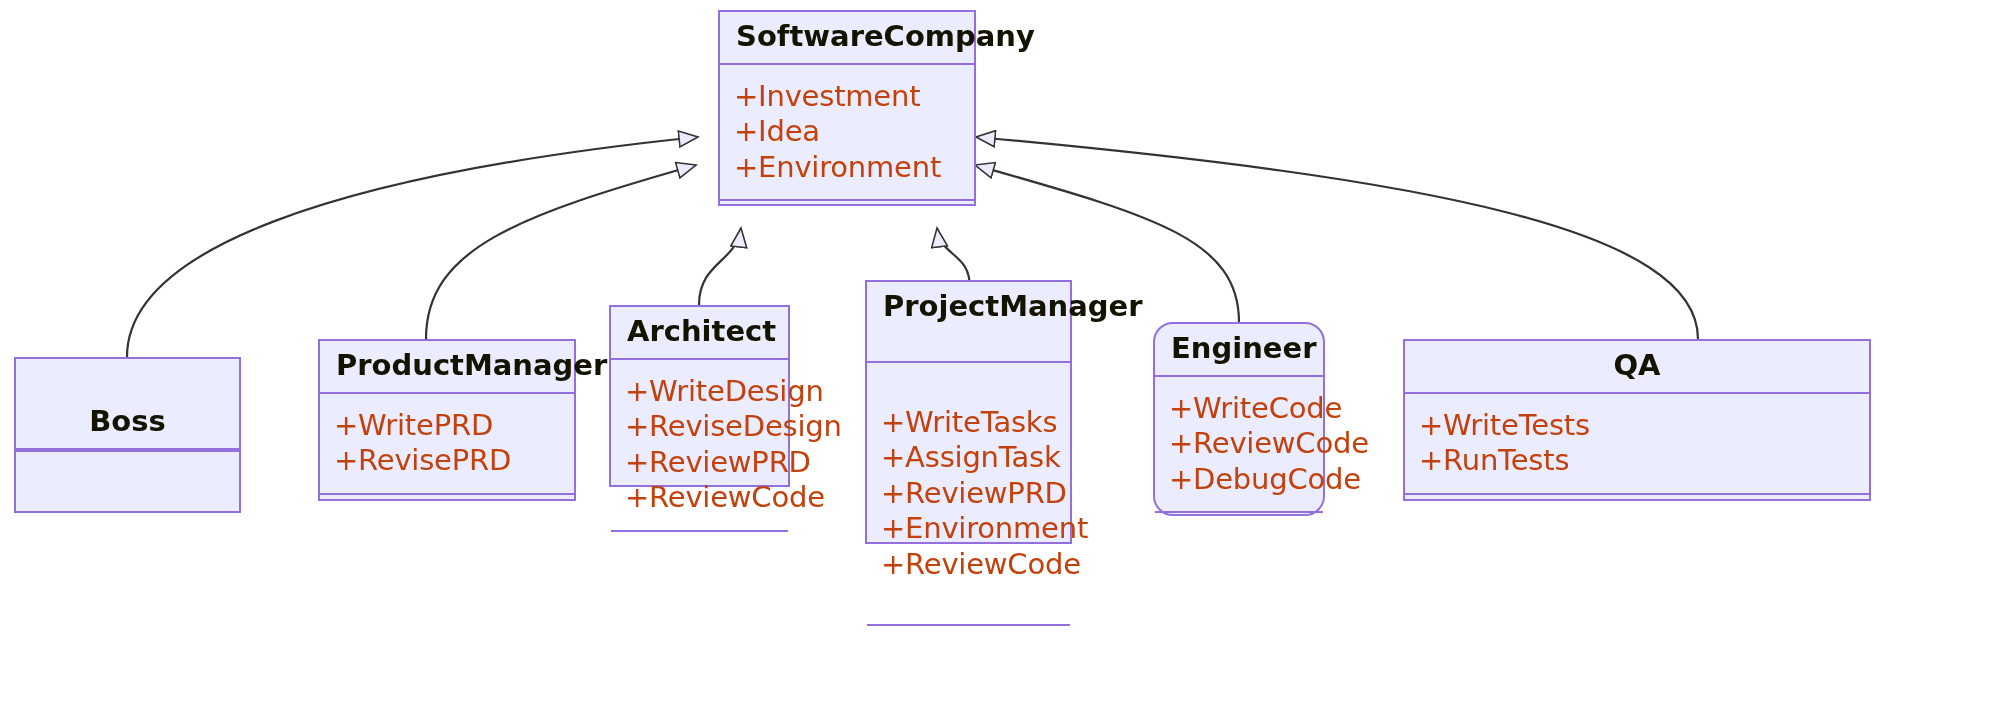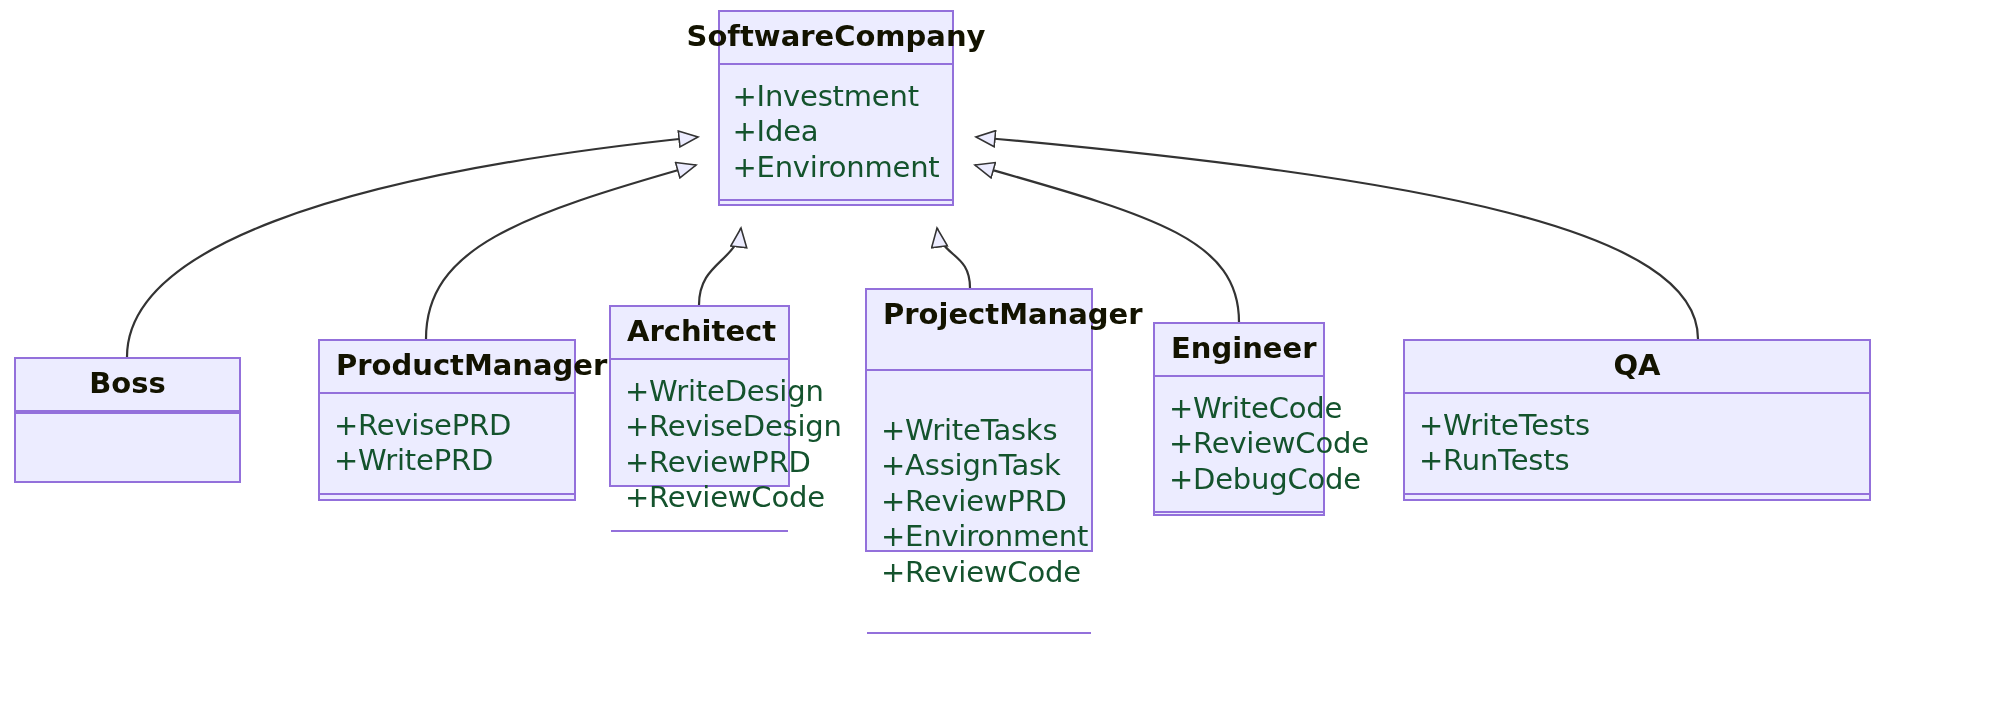--- a/index.html
+++ b/index.html
@@ -49,21 +49,21 @@
     border-top: 2px solid #9370DB;
     width: 100%;
   }
   .members {
     padding: 14px 14px 14px 14px;
     display: flex;
     flex-direction: column;
   }
   .member {
     font-size: 29px;
-    color: #14532d;
+    color: #c2410c;
     line-height: 1.22;
     white-space: nowrap;
     letter-spacing: -0.2px;
   }
   .methods {
     height: 22px;
   }
 </style>
 </head>
 <body>
@@ -83,78 +83,78 @@
 
     <path d="M 699,305 C 699,262 737,262 741,228" fill="none" stroke="#333333" stroke-width="2.2" marker-end="url(#hollowTri)"></path>
 
     <path d="M 970,288 C 970,252 941,258 937,228" fill="none" stroke="#333333" stroke-width="2.2" marker-end="url(#hollowTri)"></path>
 
     <path d="M 1239,322 C 1239,238 1150,215 975,165" fill="none" stroke="#333333" stroke-width="2.2" marker-end="url(#hollowTri)"></path>
 
     <path d="M 1698,339 C 1698,230 1430,178 976,137" fill="none" stroke="#333333" stroke-width="2.2" marker-end="url(#hollowTri)"></path>
   </svg>
 
-  <div class="uml-class" style="left:718px; top:10px; width:236px; height:196px;align-items:center;">
+  <div class="uml-class" style="left:718px; top:10px; width:258px; height:196px;">
     <div class="class-title">SoftwareCompany</div>
     <div class="divider"></div>
     <div class="members">
       <div class="member">+Investment</div>
       <div class="member">+Idea</div>
       <div class="member">+Environment</div>
     </div>
     <div class="divider"></div>
     <div class="methods"></div>
   </div>
 
-  <div class="uml-class" style="left:14px; top:357px; width:227px; height:126px;">
+  <div class="uml-class" style="left:14px; top:357px; width:227px; height:156px;justify-content:center;">
     <div class="class-title">Boss</div>
     <div class="divider"></div>
     <div class="divider"></div>
     <div class="methods"></div>
   </div>
 
   <div class="uml-class" style="left:318px; top:339px; width:258px; height:162px;">
     <div class="class-title">ProductManager</div>
     <div class="divider"></div>
     <div class="members">
+      <div class="member">+WritePRD</div>
       <div class="member">+RevisePRD</div>
-      <div class="member">+WritePRD</div>
     </div>
     <div class="divider"></div>
     <div class="methods"></div>
   </div>
 
   <div class="uml-class" style="left:609px; top:305px; width:181px; height:182px;">
     <div class="class-title">Architect</div>
     <div class="divider"></div>
     <div class="members">
       <div class="member">+WriteDesign</div>
       <div class="member">+ReviseDesign</div>
       <div class="member">+ReviewPRD</div>
       <div class="member">+ReviewCode</div>
     </div>
     <div class="divider"></div>
     <div class="methods"></div>
   </div>
 
-  <div class="uml-class" style="left:865px; top:288px; width:228px; height:264px;gap:28px;">
+  <div class="uml-class" style="left:865px; top:280px; width:207px; height:264px;gap:28px;">
     <div class="class-title">ProjectManager</div>
     <div class="divider"></div>
     <div class="members">
       <div class="member">+WriteTasks</div>
       <div class="member">+AssignTask</div>
       <div class="member">+ReviewPRD</div>
       <div class="member">+Environment</div>
       <div class="member">+ReviewCode</div>
     </div>
     <div class="divider"></div>
     <div class="methods"></div>
   </div>
 
-  <div class="uml-class" style="left:1153px; top:322px; width:172px; height:194px;">
+  <div class="uml-class" style="left:1153px; top:322px; width:172px; height:194px;border-radius:20px;">
     <div class="class-title">Engineer</div>
     <div class="divider"></div>
     <div class="members">
       <div class="member">+WriteCode</div>
       <div class="member">+ReviewCode</div>
       <div class="member">+DebugCode</div>
     </div>
     <div class="divider"></div>
     <div class="methods"></div>
   </div>

